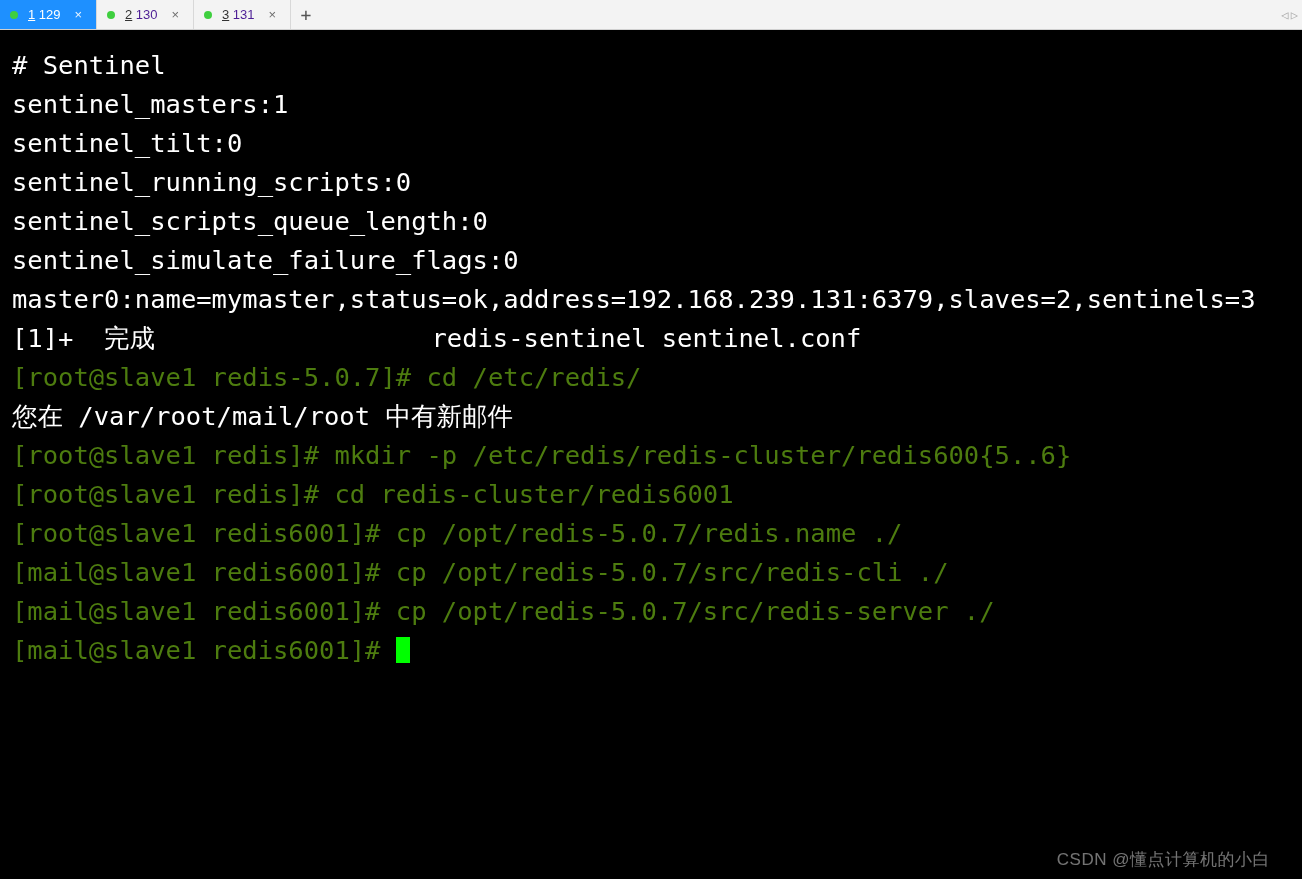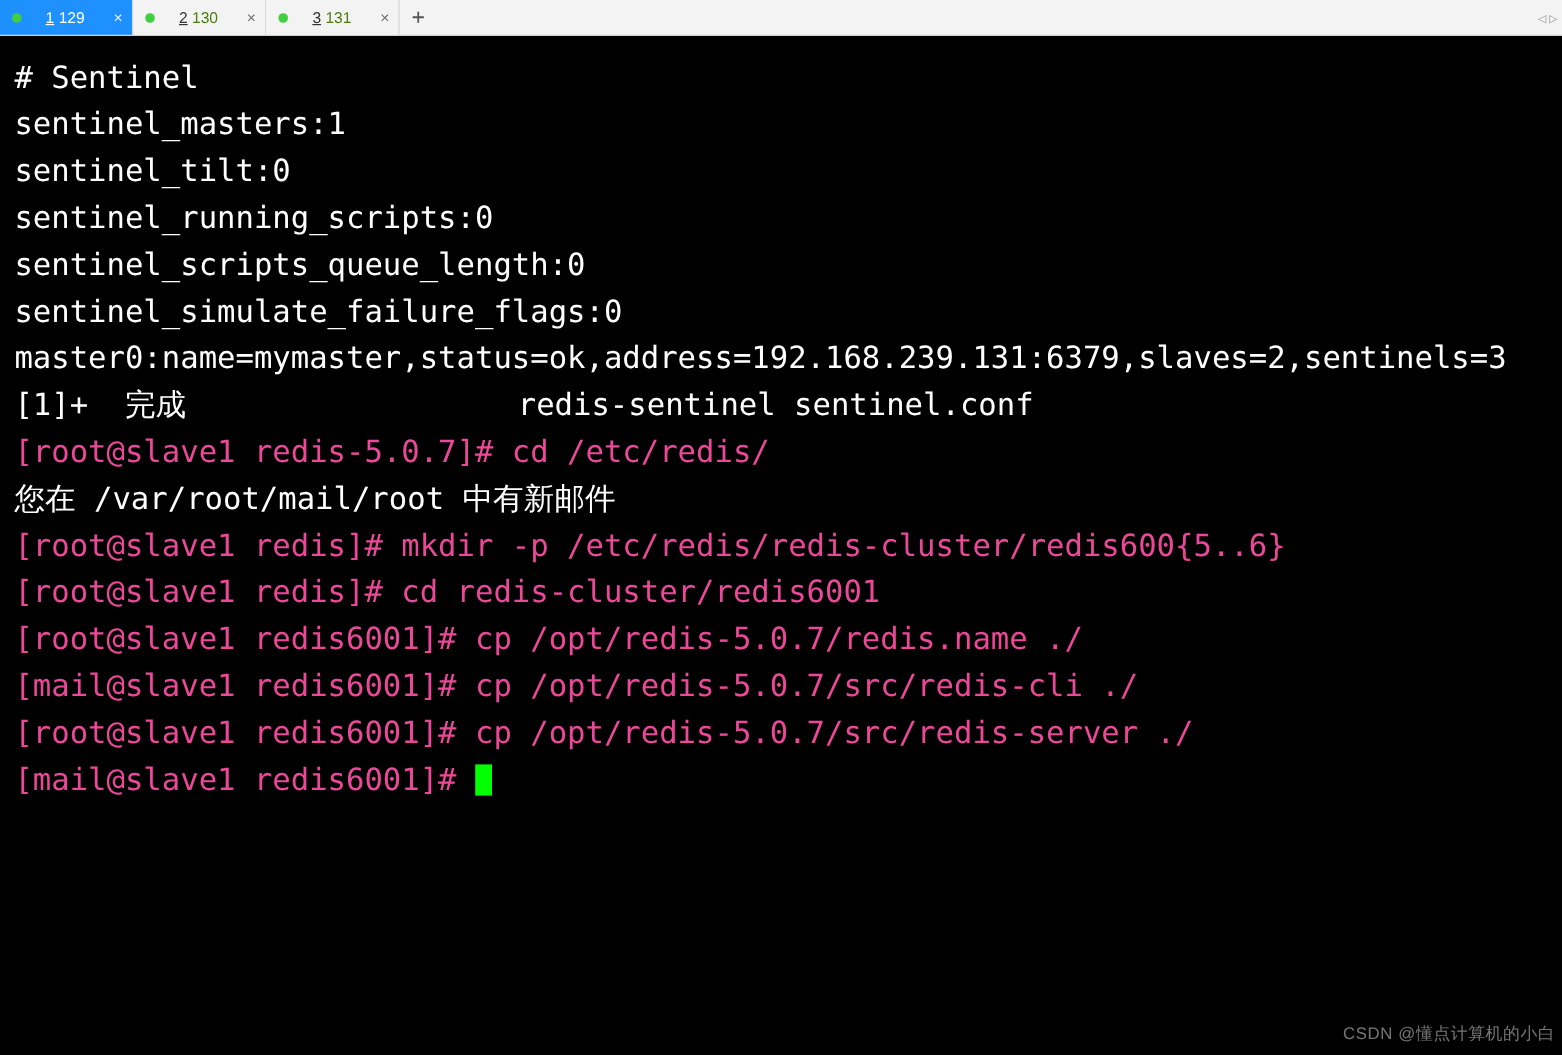--- a/index.html
+++ b/index.html
@@ -21,21 +21,21 @@
     padding: 0;
     position: relative;
   }
 
   .tab {
     display: flex;
     align-items: center;
     padding: 0 8px 0 10px;
     font-size: 13px;
     font-family: Arial, sans-serif;
-    gap: 20px;
+    gap: 10px;
     border-right: 1px solid #d8d8d8;
     min-width: 78px;
     cursor: pointer;
     color: #333;
     background: #f3f3f3;
   }
   .tab.active {
     background: #1e90ff;
     color: #fff;
   }
@@ -52,21 +52,21 @@
     height: 8px;
     border-radius: 50%;
     background: #3fcf3f;
     flex-shrink: 0;
   }
   .tab-num {
     text-decoration: underline;
     color: #333;
   }
   .tab-label {
-    color: #4d7c0f;
+    color: #4c1d95;
   }
   .tab.active .tab-label {
     color: #fff;
   }
 
   .tab-close {
     font-size: 13px;
     opacity: 0.7;
     margin-left: 4px;
     cursor: pointer;
@@ -105,37 +105,37 @@
     font-size: 25.5px;
     line-height: 1.53;
     height: calc(879px - 30px);
     box-sizing: border-box;
     white-space: pre-wrap;
     word-break: break-all;
     font-weight: 500;
     letter-spacing: 0;
   }
   .terminal .prompt {
-    color: #ec4899;
+    color: #4d7c0f;
   }
   .cursor-block {
     display: inline-block;
     width: 14px;
     height: 26px;
     background: #00ff00;
     vertical-align: text-bottom;
     margin-bottom: 2px;
   }
 
   .watermark {
     position: absolute;
-    right: 6px;
+    right: 32px;
     bottom: 8px;
     color: rgba(255,255,255,0.45);
-    font-size: 14px;
+    font-size: 17px;
     font-family: Arial, sans-serif;
     letter-spacing: 0.5px;
   }
 </style>
 </head>
 <body>
 
 <div class="tab-bar">
   <div class="tab active">
     <span class="status-dot"></span>
@@ -167,16 +167,16 @@
 <span>sentinel_scripts_queue_length:0</span>
 <span>sentinel_simulate_failure_flags:0</span>
 <span>master0:name=mymaster,status=ok,address=192.168.239.131:6379,slaves=2,sentinels=3</span>
 <span>[1]+  完成                  redis-sentinel sentinel.conf</span>
 <span class="prompt">[root@slave1 redis-5.0.7]# cd /etc/redis/</span>
 <span>您在 /var/root/mail/root 中有新邮件</span>
 <span class="prompt">[root@slave1 redis]# mkdir -p /etc/redis/redis-cluster/redis600{5..6}</span>
 <span class="prompt">[root@slave1 redis]# cd redis-cluster/redis6001</span>
 <span class="prompt">[root@slave1 redis6001]# cp /opt/redis-5.0.7/redis.name ./</span>
 <span class="prompt">[mail@slave1 redis6001]# cp /opt/redis-5.0.7/src/redis-cli ./</span>
-<span class="prompt">[root@slave1 redis6001]# cp /opt/redis-5.0.7/src/redis-server ./</span>
+<span class="prompt">[mail@slave1 redis6001]# cp /opt/redis-5.0.7/src/redis-server ./</span>
 <span class="prompt">[mail@slave1 redis6001]# </span><span class="cursor-block"></span></div>
 
 <div class="watermark">CSDN @懂点计算机的小白</div>
 
 </body></html>

